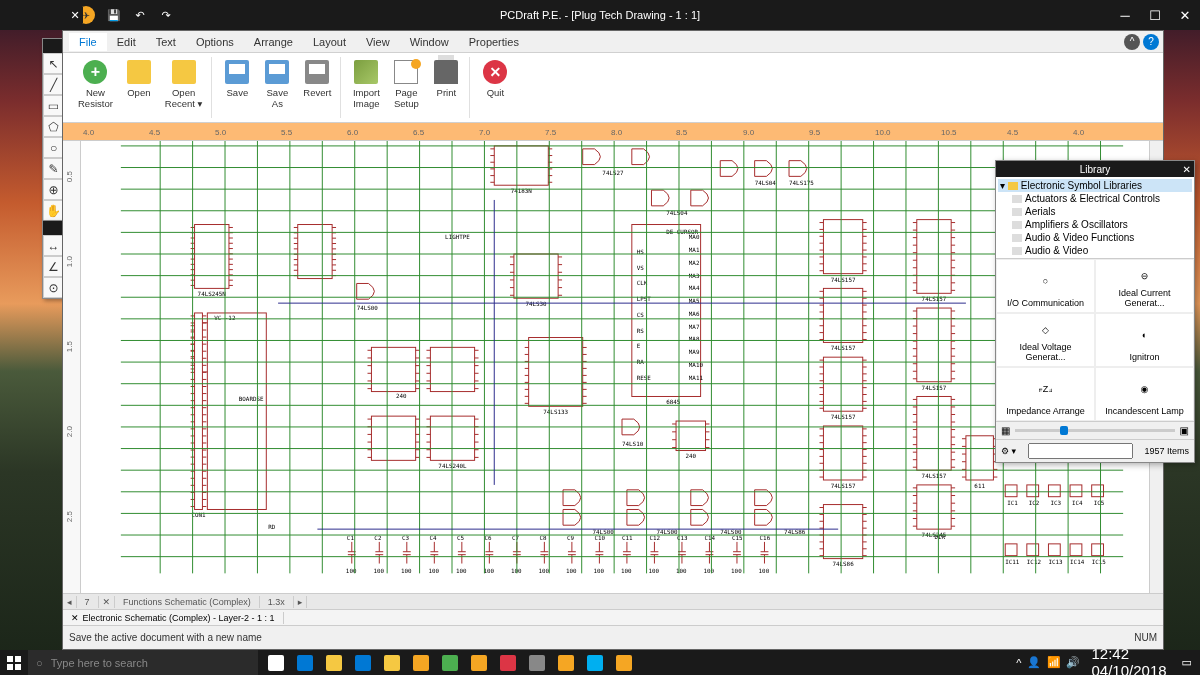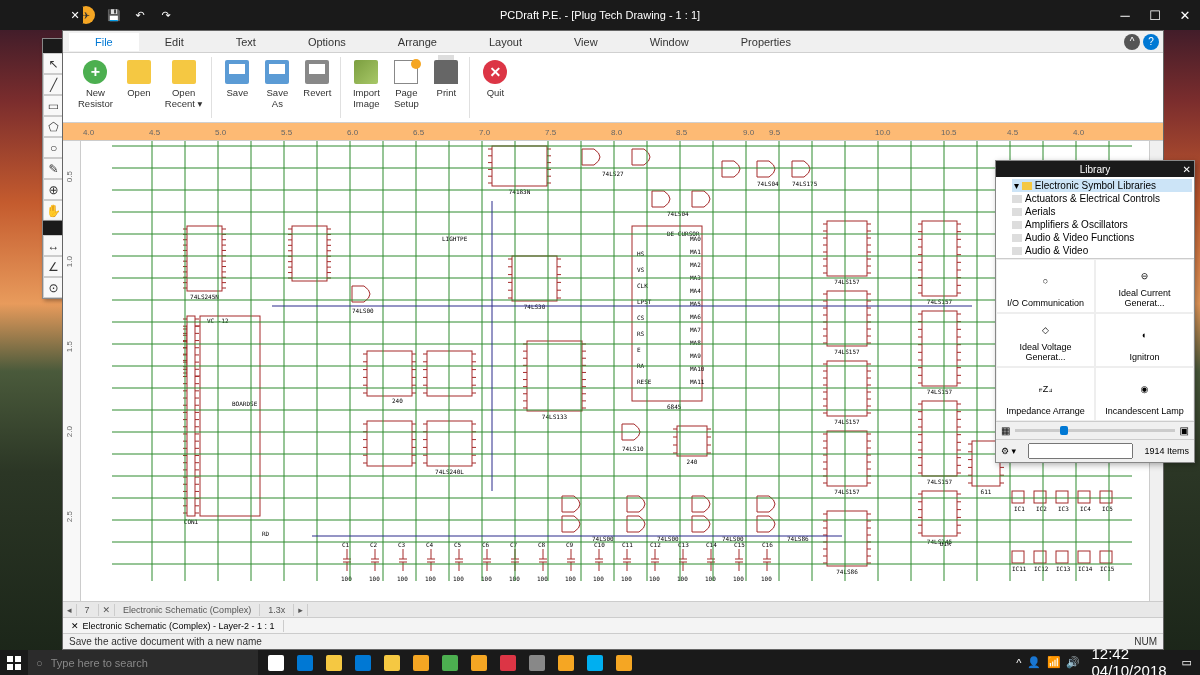--- a/index.html
+++ b/index.html
@@ -16,21 +16,21 @@
 .titlebar .win-btn { width:30px; height:30px; color:#fff; display:flex; align-items:center; justify-content:center; cursor:pointer; font-size:13px; }
 
 
 .close-strip { position:absolute; left:62px; top:30px; width:16px; height:16px; background:#1a1a1a; color:#fff; display:flex; align-items:center; justify-content:center; font-size:11px; cursor:pointer; }
 
 
 .app-window { position:absolute; left:62px; top:30px; right:36px; bottom:25px; background:#fff; display:flex; flex-direction:column; border:1px solid #666; }
 
 
 .menubar { height:22px; background:#f0f0f0; display:flex; align-items:center; padding-left:6px; border-bottom:1px solid #d0d0d0; position:relative; }
-.menubar .menu-item { padding:3px 26px; font-size:11px; color:#333; cursor:pointer; }
+.menubar .menu-item { padding:3px 10px; font-size:11px; color:#333; cursor:pointer; }
 .menubar .menu-item.active { background:#fff; color:#0078d4; }
 .menubar .help-area { position:absolute; right:4px; display:flex; gap:3px; }
 .help-btn { width:16px; height:16px; border-radius:50%; background:#0078d4; color:#fff; font-size:10px; display:flex; align-items:center; justify-content:center; cursor:pointer; }
 .help-btn.up { background:#555; }
 
 
 .ribbon { height:70px; background:#fff; border-bottom:1px solid #d0d0d0; display:flex; align-items:center; padding:4px 6px; gap:2px; }
 .ribbon-group { display:flex; gap:2px; padding:0 4px; border-right:1px solid #e0e0e0; height:100%; align-items:flex-start; }
 .ribbon-btn { display:flex; flex-direction:column; align-items:center; justify-content:flex-start; padding:3px 5px; cursor:pointer; font-size:9.5px; color:#333; text-align:center; line-height:1.2; min-width:38px; border-radius:3px; }
 .rib-icon { width:24px; height:24px; margin-bottom:3px; display:flex; align-items:center; justify-content:center; }
@@ -72,38 +72,38 @@
 .tp-tool { width:21px; height:21px; border:1px solid #ccc; background:#f8f8f8; display:flex; align-items:center; justify-content:center; font-size:12px; cursor:pointer; color:#333; }
 .palette1 { left:42px; top:38px; }
 .palette2 { left:42px; top:220px; }
 
 
 .library { position:absolute; right:5px; top:160px; width:200px; background:#f8f8f8; border:1px solid #888; box-shadow:2px 2px 6px rgba(0,0,0,0.3); font-size:10px; }
 .lib-title { height:16px; background:#1a1a1a; color:#fff; display:flex; align-items:center; justify-content:center; position:relative; }
 .lib-close { position:absolute; right:3px; cursor:pointer; }
 .lib-tree { max-height:82px; overflow-y:auto; background:#fff; border-bottom:1px solid #ccc; padding:2px; }
 .lib-tree-item { padding:1px 2px 1px 14px; cursor:pointer; white-space:nowrap; overflow:hidden; text-overflow:ellipsis; }
-.lib-tree-item.root { padding-left:2px; background:#cce4f7;margin-left:14px; }
+.lib-tree-item.root { padding-left:2px; background:#cce4f7; }
 .lib-tree-item .folder-ic { display:inline-block; width:10px; height:8px; background:#f5c842; margin-right:3px; vertical-align:middle; }
 .lib-symbols { display:grid; grid-template-columns:1fr 1fr; background:#fff; }
 .lib-sym { border:1px solid #eee; padding:4px; text-align:center; height:54px; display:flex; flex-direction:column; justify-content:space-between; font-size:9px; cursor:pointer; }
 .lib-sym-ic { flex:1; display:flex; align-items:center; justify-content:center; }
 .lib-footer { padding:3px 5px; display:flex; align-items:center; justify-content:space-between; background:#f0f0f0; border-top:1px solid #ccc; font-size:9px; }
 .lib-footer input { width:105px; font-size:9px; padding:1px 3px; }
 .lib-slider-row { padding:3px 5px; display:flex; align-items:center; gap:5px; background:#f0f0f0; border-top:1px solid #ccc; }
 .lib-slider { flex:1; height:3px; background:#ccc; position:relative; }
 .lib-slider-thumb { position:absolute; left:28%; top:-3px; width:8px; height:9px; background:#0078d4; border-radius:2px; }
 
 
 .sheet-tabs { height:16px; background:#e8e8e8; border-top:1px solid #ccc; display:flex; align-items:center; font-size:9px; color:#555; }
 .sheet-tabs .stab { padding:1px 8px; border-right:1px solid #ccc; cursor:pointer; }
 .sheet-tabs .stab.x { padding:1px 4px; }
 .doc-tabs { height:16px; background:#f4f4f4; display:flex; align-items:center; font-size:9px; border-top:1px solid #ccc; }
 .doc-tab { padding:1px 8px; border-right:1px solid #ccc; display:flex; align-items:center; gap:4px; cursor:pointer; }
-.status-bar { height:16px; background:#f0f0f0; border-top:1px solid #ccc; display:flex; align-items:center; justify-content:space-between; padding:0 6px; font-size:10px; color:#333; }
+.status-bar { height:24px; background:#f0f0f0; border-top:1px solid #ccc; display:flex; align-items:center; justify-content:space-between; padding:0 6px; font-size:10px; color:#333; }
 
 
 .taskbar { position:absolute; bottom:0; left:0; right:0; height:25px; background:#1a1a1a; display:flex; align-items:center; color:#fff; font-size:11px; }
 .tb-start { width:28px; height:25px; display:flex; align-items:center; justify-content:center; cursor:pointer; }
 .tb-search { display:flex; align-items:center; background:#2b2b2b; height:25px; width:230px; padding:0 8px; gap:8px; color:#888; cursor:text; }
 .tb-icons { display:flex; gap:1px; margin-left:4px; }
 .tb-icon-btn { width:28px; height:25px; display:flex; align-items:center; justify-content:center; cursor:pointer; }
 .tb-tray { position:absolute; right:0; display:flex; align-items:center; gap:6px; padding-right:4px; }
 .tb-clock { text-align:left; font-size:15px; line-height:1.1; padding:0 5px; }
 
@@ -251,21 +251,21 @@
       <span class="tick-label" style="left:86px">4.5</span>
       <span class="tick-label" style="left:152px">5.0</span>
       <span class="tick-label" style="left:218px">5.5</span>
       <span class="tick-label" style="left:284px">6.0</span>
       <span class="tick-label" style="left:350px">6.5</span>
       <span class="tick-label" style="left:416px">7.0</span>
       <span class="tick-label" style="left:482px">7.5</span>
       <span class="tick-label" style="left:548px">8.0</span>
       <span class="tick-label" style="left:613px">8.5</span>
       <span class="tick-label" style="left:680px">9.0</span>
-      <span class="tick-label" style="left:706px">9.5</span>
+      <span class="tick-label" style="left:746px">9.5</span>
       <span class="tick-label" style="left:812px">10.0</span>
       <span class="tick-label" style="left:878px">10.5</span>
       <span class="tick-label" style="left:944px">4.5</span>
       <span class="tick-label" style="left:1010px">4.0</span>
     </div>
 
   <div class="canvas-wrap">
     <div class="ruler-v" id="rulerv">
         <span class="tick-label" style="top:30px">0.5</span>
         <span class="tick-label" style="top:115px">1.0</span>
@@ -931,21 +931,21 @@
     </div>
     <div class="vscroll">
         <div class="vscroll-thumb"></div>
       </div>
   </div>
 
   <div class="sheet-tabs">
     <span class="stab x">◂</span>
     <span class="stab">7</span>
     <span class="stab x">✕</span>
-    <span class="stab">Electronic Schematic (Complex)</span>
+    <span class="stab">Functions Schematic (Complex)</span>
     <span class="stab">1.3x</span>
     <span class="stab x">▸</span>
   </div>
   <div class="doc-tabs">
     <div class="doc-tab">
         <span>✕</span>
         <span>Electronic Schematic (Complex) - Layer-2 - 1 : 1</span>
       </div>
   </div>
   <div class="status-bar">
@@ -999,21 +999,21 @@
   <div class="lib-slider-row">
     <span>▦</span>
     <div class="lib-slider">
         <div class="lib-slider-thumb"></div>
       </div>
     <span>▣</span>
   </div>
   <div class="lib-footer">
     <span>⚙ ▾</span>
     <input placeholder="" style="">
-    <span>1914 Items</span>
+    <span>1957 Items</span>
   </div>
 </div>
 
 <div class="taskbar">
   <div class="tb-start">
       <svg width="14" height="14">
         <rect x="0" y="0" width="6" height="6" fill="#fff"></rect>
         <rect x="8" y="0" width="6" height="6" fill="#fff"></rect>
         <rect x="0" y="8" width="6" height="6" fill="#fff"></rect>
         <rect x="8" y="8" width="6" height="6" fill="#fff"></rect>

